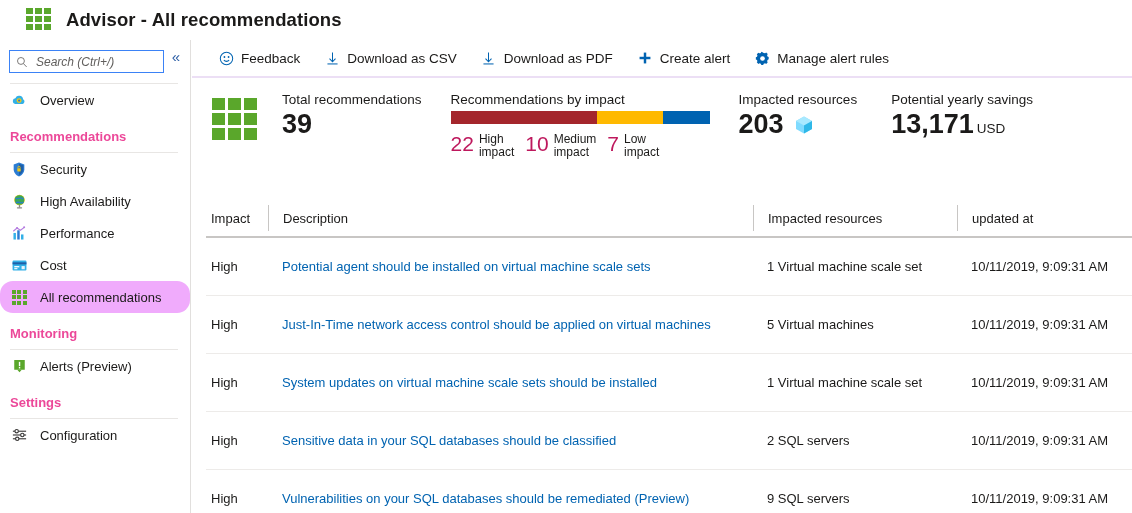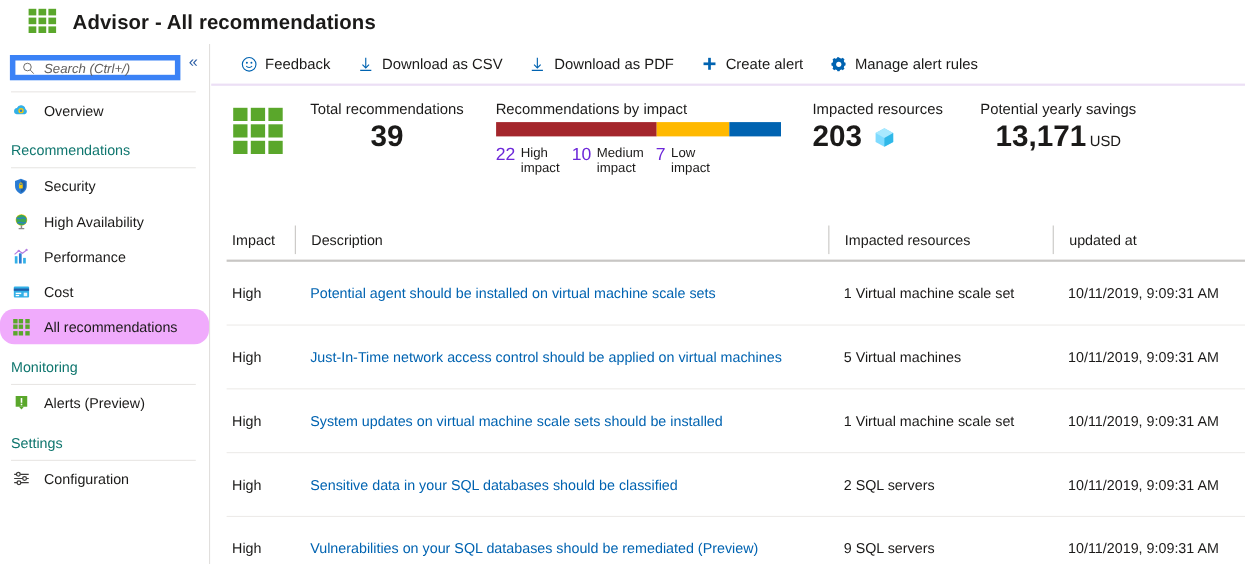--- a/index.html
+++ b/index.html
@@ -25,21 +25,21 @@
   .title-text { font-size: 18.5px; font-weight: 600; letter-spacing: .1px; color:#1b1a19; }
 
   
   .sidebar {
     position: absolute; left: 0; top: 40px; width: 191px; bottom: 0;
     background:#fff; border-right: 1px solid #e1dfdd;
   }
   .search-row { display:flex; align-items:center; padding: 10px 8px 8px 9px; }
   .search-box {
     position: relative; width: 155px; height: 23px;
-    border: 5px solid #3b82f6; background:#fff;
+    border: 1px solid #3b82f6; background:#fff;
     display:flex; align-items:center; padding-left: 6px;
   }
   .search-box svg { width: 12px; height: 12px; flex: 0 0 12px; }
   .search-input {
     border: none; outline: none; background: transparent;
     font-family: "Liberation Sans", sans-serif; font-size: 12px;
     font-style: italic; color:#605e5c; padding-left: 8px; width: 125px;
   }
   .search-input::placeholder { color:#605e5c; font-style: italic; opacity: 1; }
   .collapse-btn {
@@ -51,21 +51,21 @@
   .nav-sep { height:1px; background:#e8e6e4; margin: 2px 12px 0 10px; }
   .nav-item {
     display:flex; align-items:center; height: 32px;
     padding-left: 10px; cursor:pointer; font-size: 13px; color:#1b1a19;
   }
   .nav-item.selected { background:#f0abfc;border-radius:13px; }
   .nav-ico { width: 18px; height: 18px; flex:0 0 18px; margin-right: 12px;
              display:flex; align-items:center; justify-content:center; }
   .nav-label { white-space: nowrap; }
   .nav-section {
-    font-size: 13px; font-weight: 400; color:#0f766e;
+    font-size: 13px; font-weight: 700; color:#ec4899;
     padding: 13px 0 6px 10px;
   }
   .grid9 { display:grid; grid-template-columns: repeat(3,4px);
            grid-template-rows: repeat(3,4px); gap:1.5px; }
   .grid9 i { background:#5aa72b; display:block; }
 
   
   .main { position:absolute; left:192px; top:40px; right:0; bottom:0; background:#fff; }
 
   .toolbar { display:flex; align-items:center; height: 36px; padding-left: 14px; gap: 0px; margin-left: 12px; }
@@ -78,30 +78,30 @@
   .toolbar-divider { height: 2px; background:#ecdff5; margin: 0; }
 
   
   .summary { display:flex; align-items:flex-start; padding: 14px 0 0 14px; }
   .sum-grid {
     width: 46px; height: 44px; display:grid;
     grid-template-columns: repeat(3, 13px); grid-template-rows: repeat(3, 12px);
     gap: 3px; margin: 6px 24px 0 6px;
   }
   .sum-grid i { display:block; background:#5aa72b; }
-  .sum-block { margin-right: 30px; text-align: center; }
+  .sum-block { margin-right: 30px; }
   .sum-label { font-size: 13.5px; color:#1b1a19; margin-bottom: 2px; white-space:nowrap; }
   .sum-value { font-size: 27px; font-weight: 600; color:#1b1a19; line-height: 1.15; }
   .sum-value .unit { font-size: 13.5px; font-weight: 400; margin-left: 3px; }
 
   .impact-block { width: 262px; margin-right: 26px; }
   .impact-bar { display:flex; height: 13px; width: 259px; margin-top: 4px; }
   .impact-counts { display:flex; align-items:flex-start; margin-top: 9px; }
   .ic { display:flex; align-items:flex-start; margin-right: 11px; }
-  .ic-num { font-size: 16px; color:#6d28d9; line-height: 1; margin-right: 5px; }
+  .ic-num { font-size: 21px; color:#be185d; line-height: 1; margin-right: 5px; }
   .ic-lab { font-size: 12px; color:#1b1a19; line-height: 13px; }
 
   .res-value-row { display:flex; align-items:center; gap: 10px; }
   .cube { width: 20px; height: 20px; }
 
   
   .table { position:absolute; left:14px; right:0; top:160px; }
   .thead {
     display:flex; height: 38px; align-items:center;
     border-bottom: 2px solid #c8c6c4;

